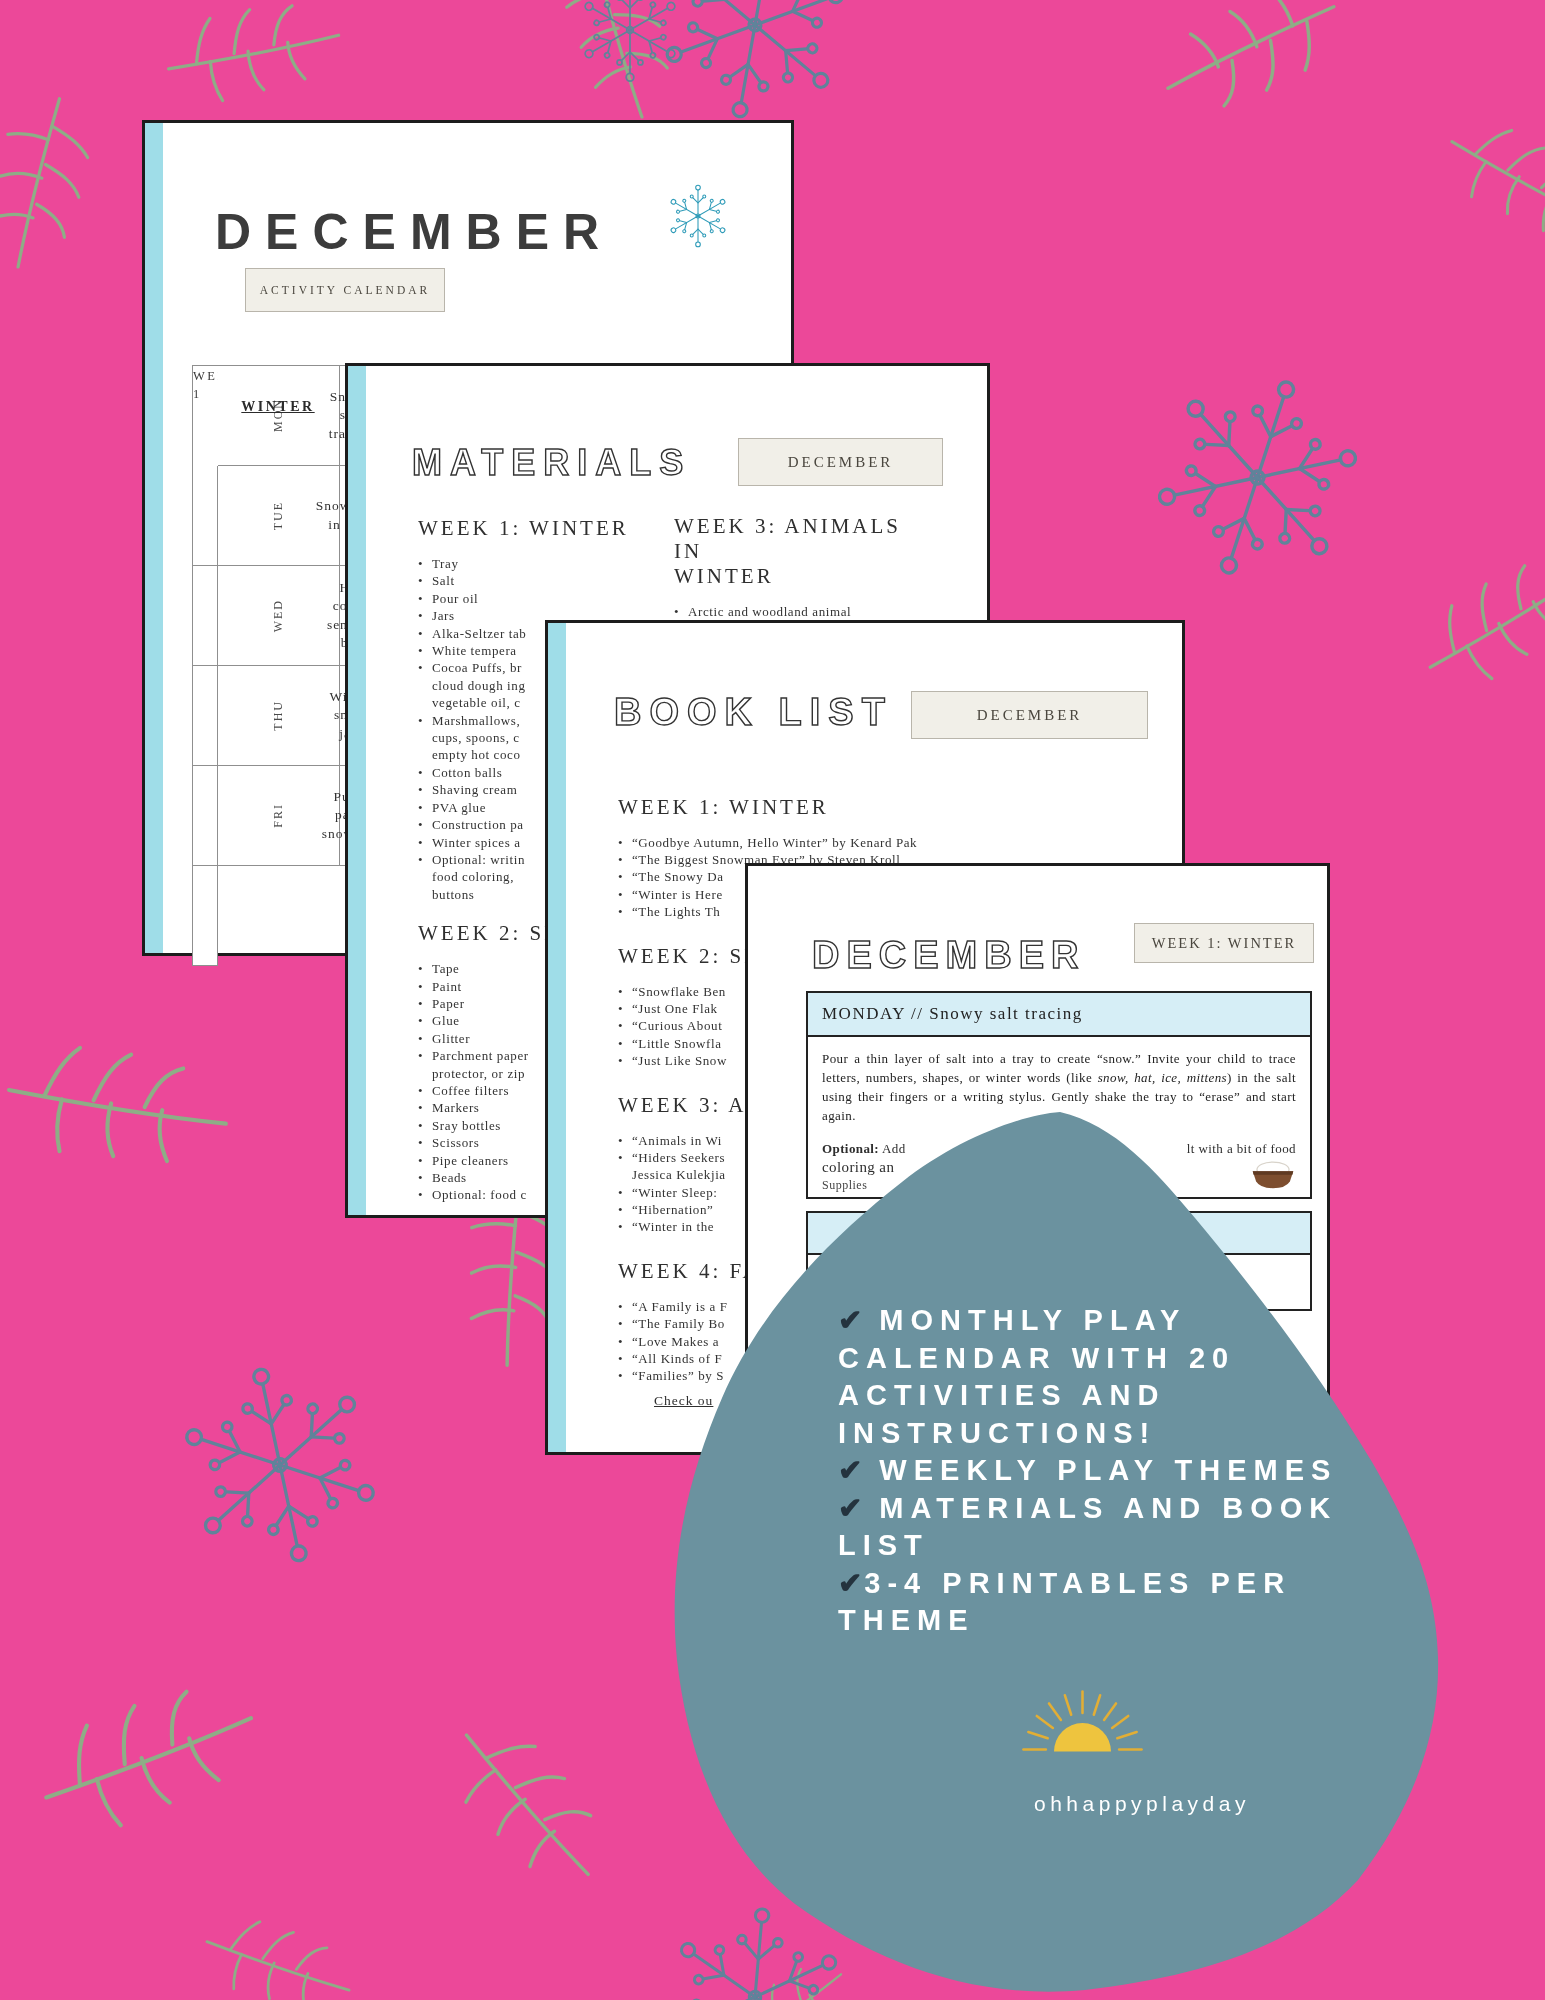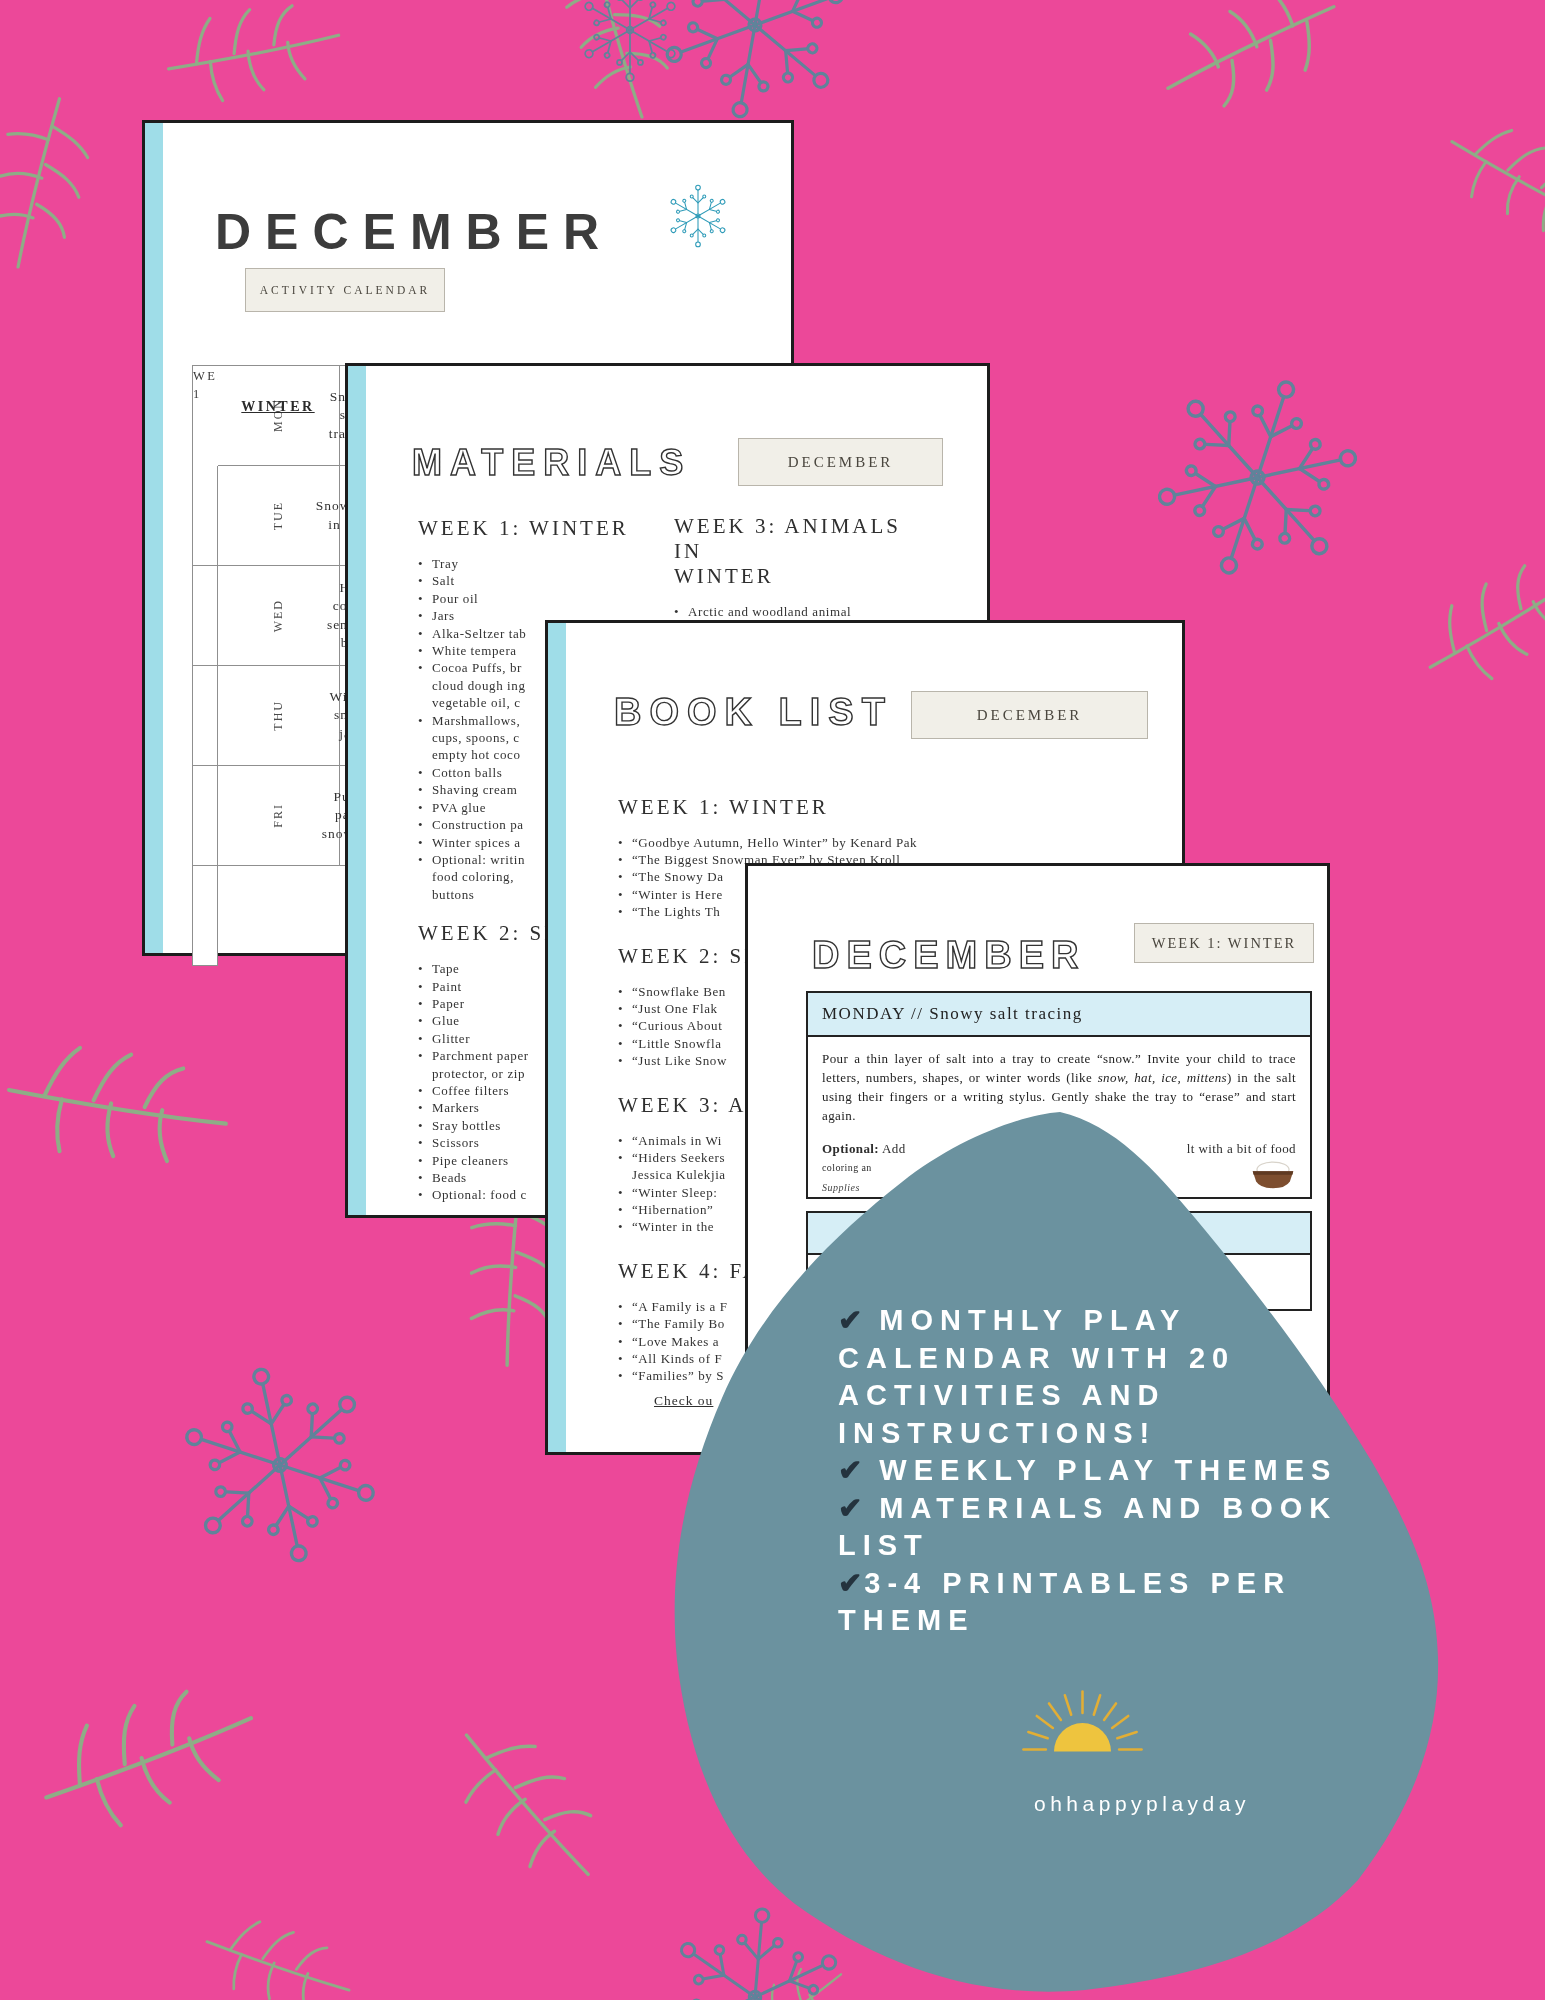--- a/index.html
+++ b/index.html
@@ -71,22 +71,22 @@
   
   .page4{left:745px; top:863px; width:585px; height:740px;}
   .p4-title{position:absolute; left:64px; top:68px; font-size:38px; letter-spacing:7px;}
   .p4-badge{position:absolute; left:386px; top:57px; width:180px; height:40px; font-size:14.5px; letter-spacing:2px;}
   .activity-box{position:absolute; left:58px; top:125px; width:506px; height:208px; border:2px solid #222; background:#fff;}
   .activity-box .box-head{height:44px; background:var(--box_header_teal); border-bottom:2px solid #222;
     display:flex; align-items:center; padding-left:14px; font-size:17px; letter-spacing:1.5px; color:#222; white-space:nowrap;}
   .box-body{position:relative; padding:12px 14px 0 14px; height:164px;}
   .box-para{font-size:13px; line-height:19px; letter-spacing:0.4px; text-align:justify; color:#222;}
   .opt-row{display:flex; justify-content:space-between; font-size:13px; line-height:19px; letter-spacing:0.4px; margin-top:14px; white-space:nowrap;}
-  .opt-line2{font-size:10px; line-height:19px; letter-spacing:0.4px; white-space:nowrap;}
-  .supplies{position:absolute; left:14px; bottom:8px; font-size:10px; letter-spacing:0.5px; color:#444;font-style:italic;}
+  .opt-line2{font-size:15px; line-height:19px; letter-spacing:0.4px; white-space:nowrap;}
+  .supplies{position:absolute; left:14px; bottom:8px; font-size:12px; letter-spacing:0.5px; color:#444;}
   .bowl{position:absolute; right:10px; bottom:6px; width:54px; height:44px;}
   .box2{position:absolute; left:58px; top:345px; width:506px; height:100px; border:2px solid #222; background:#fff;}
   .box2 .box-head2{height:42px; background:var(--box_header_teal); border-bottom:2px solid #222;}
 
   
   .blob-svg{position:absolute; left:0; top:0; width:1545px; height:2000px; pointer-events:none;}
   .blob-text{position:absolute; left:838px; top:1302px; width:600px;
     font-family:"Liberation Sans",sans-serif; font-weight:700; font-size:29px;
     letter-spacing:7px; line-height:37.5px; color:#ffffff;}
   .blob-text .chk{color:var(--check); letter-spacing:2px;}

